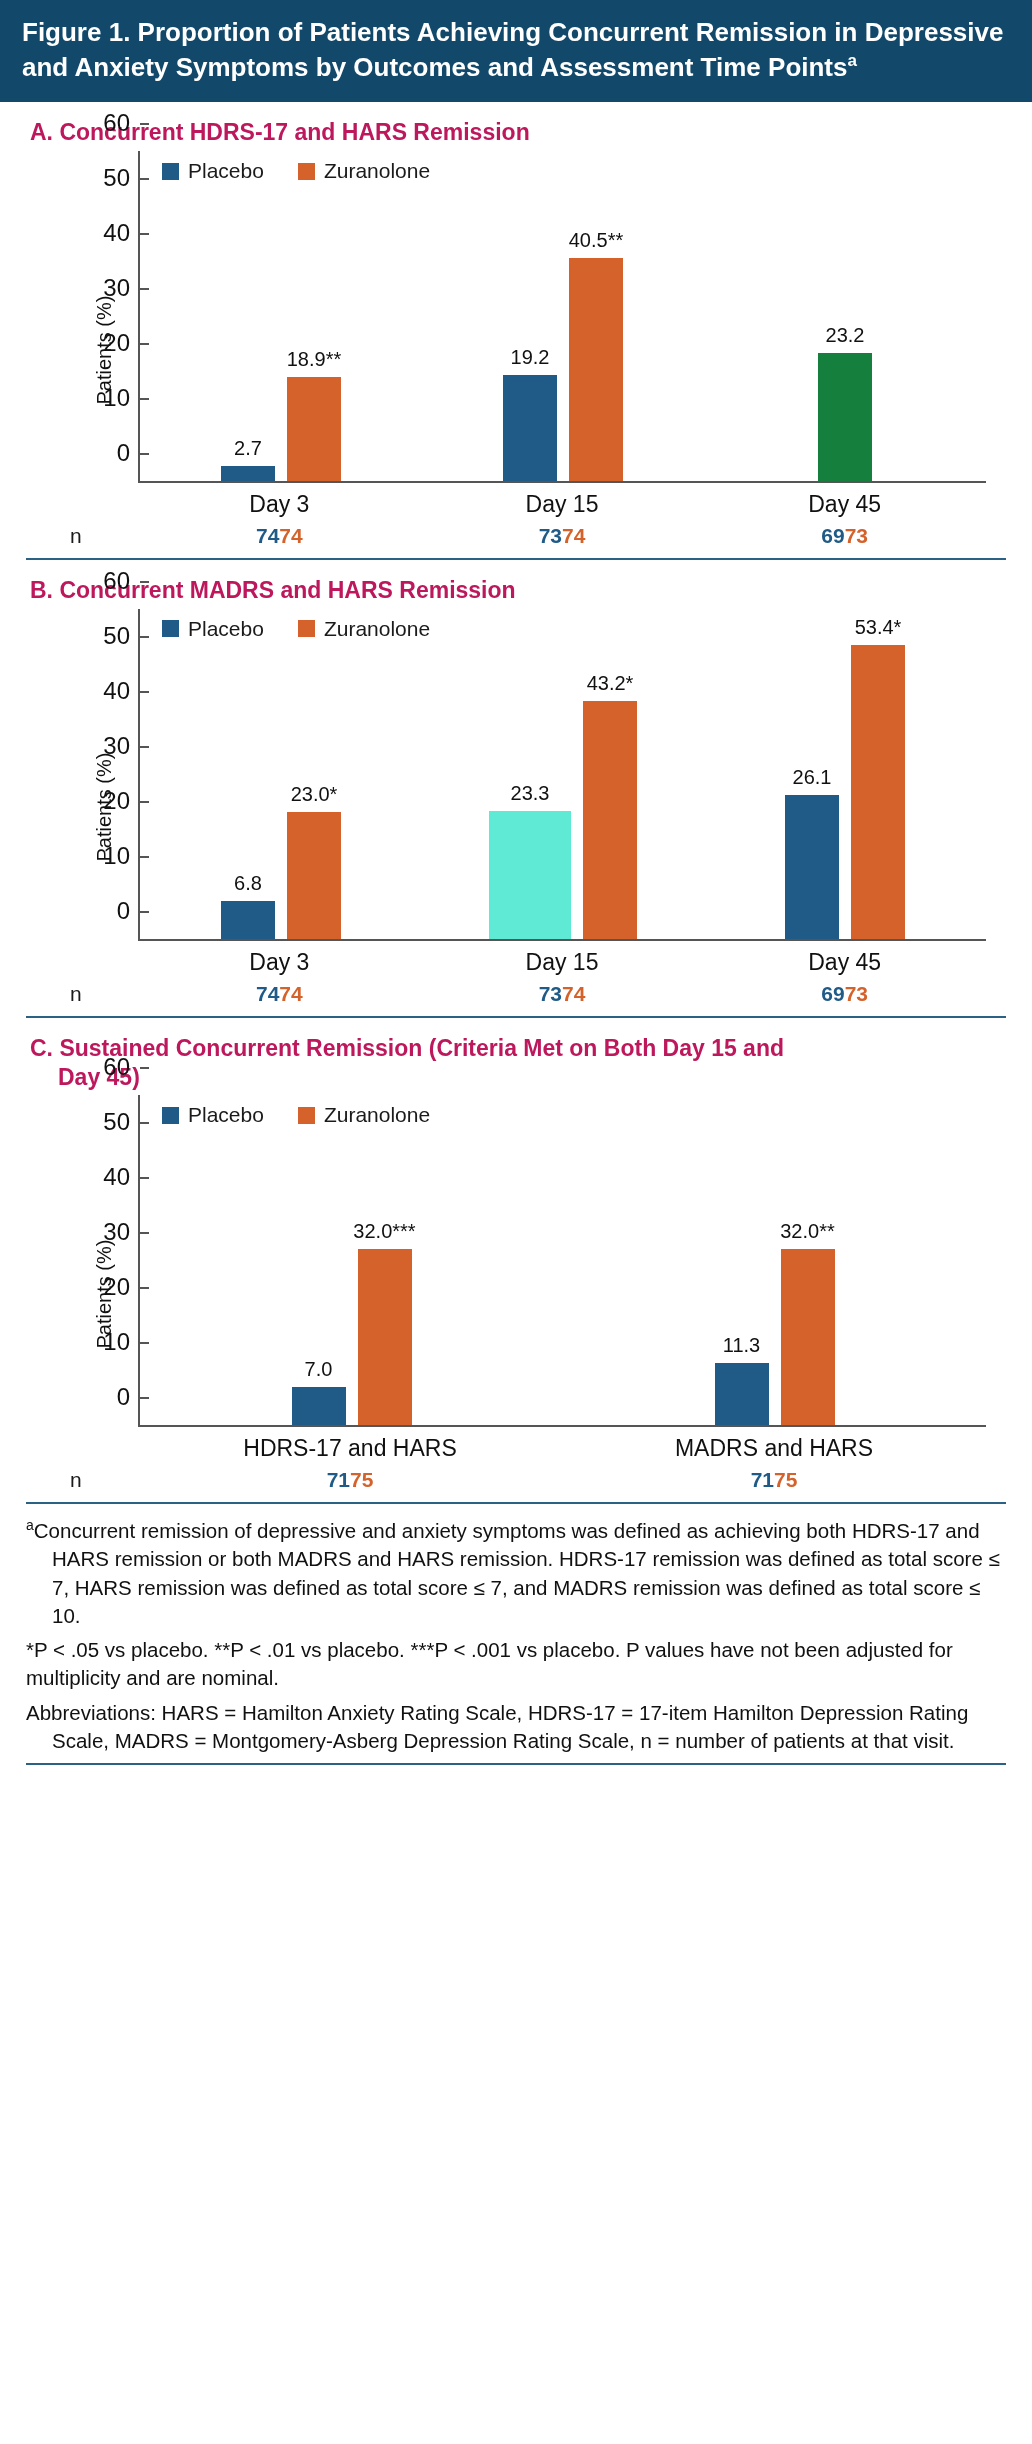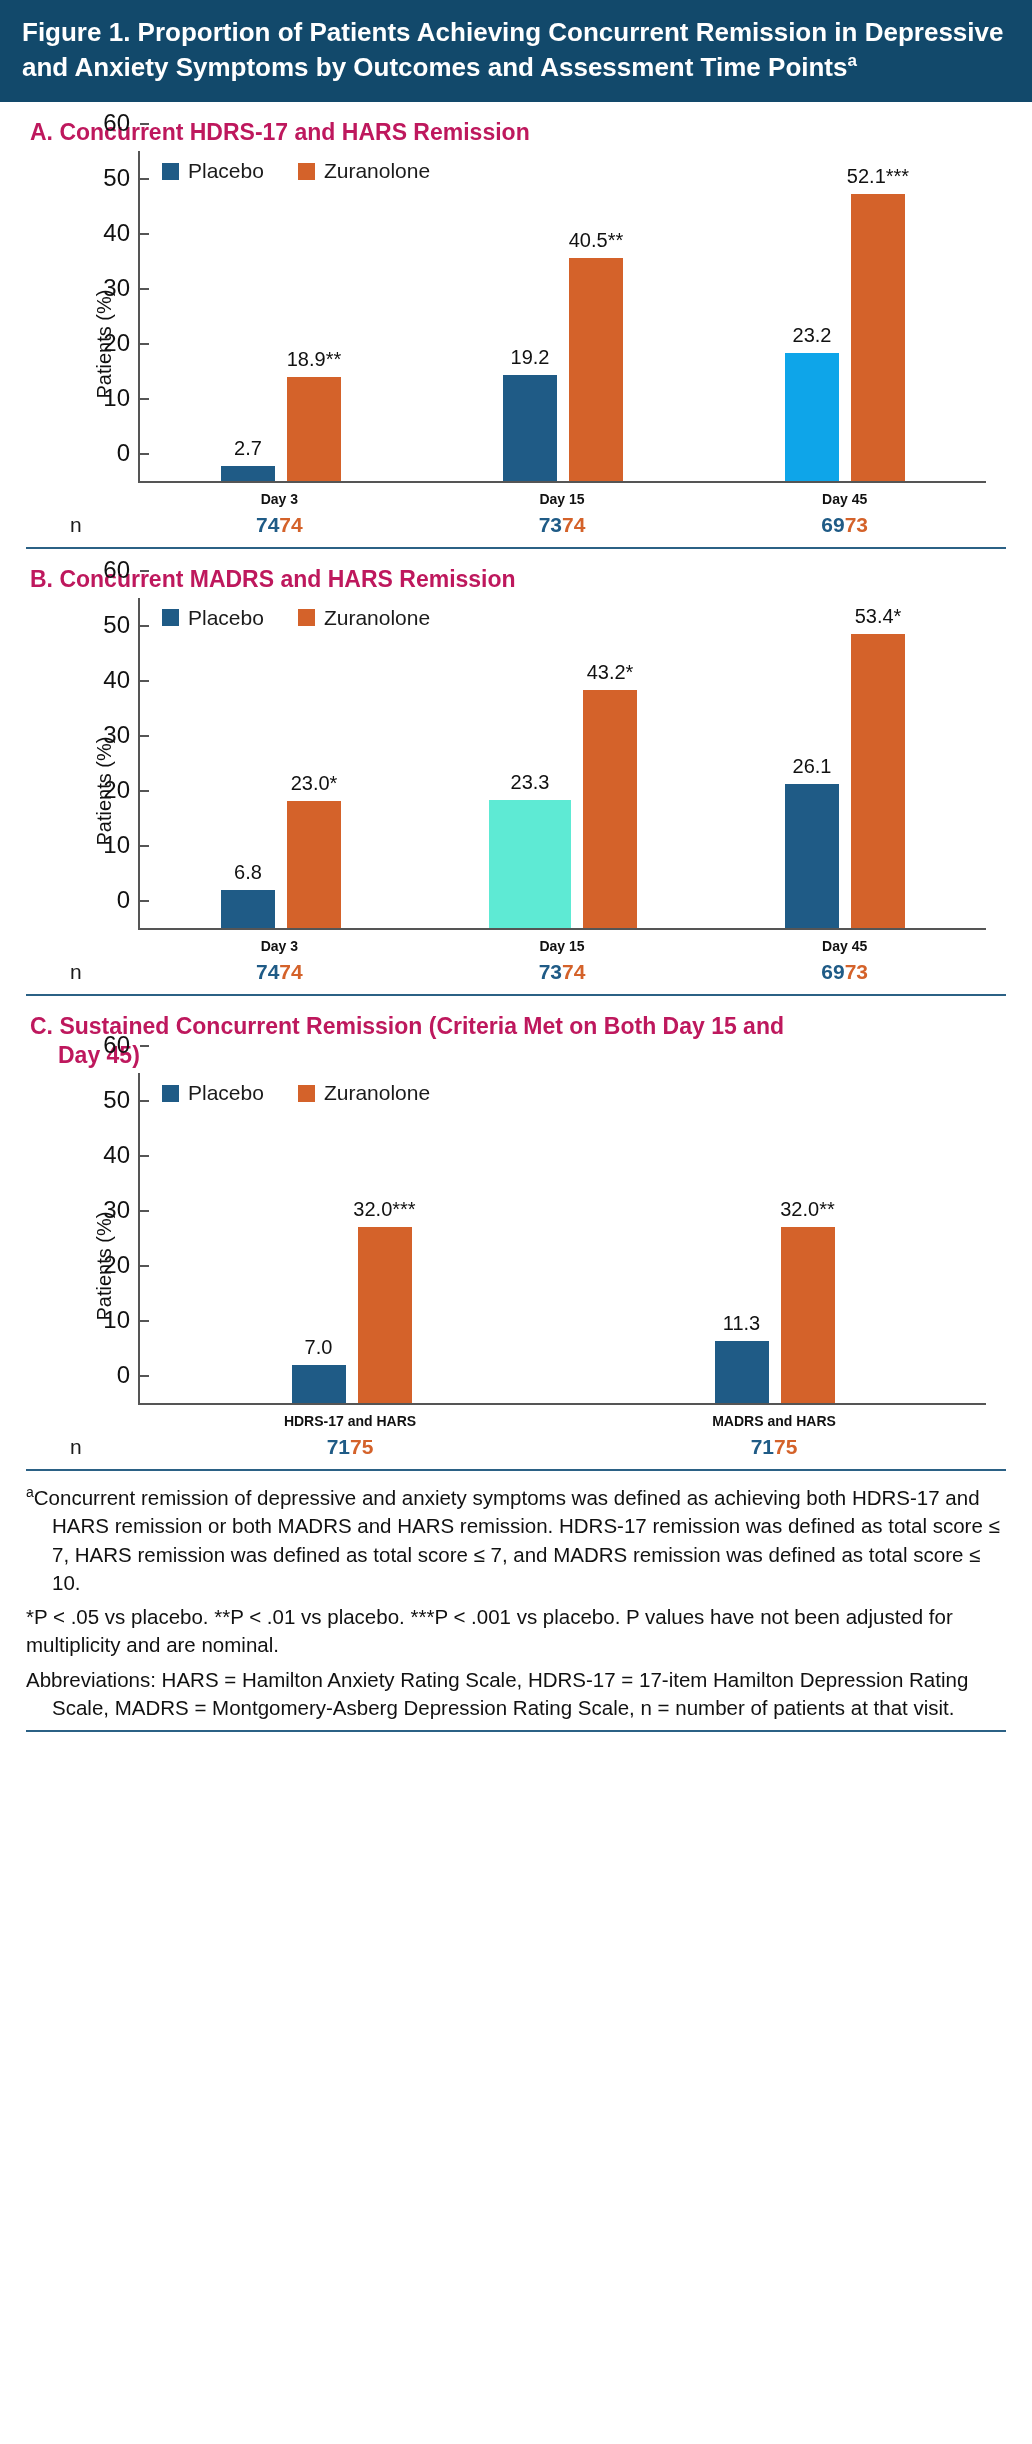--- a/index.html
+++ b/index.html
@@ -122,23 +122,22 @@
   
   .xlabels{
     display:flex;
     margin-left:104px;
     margin-right:20px;
     margin-top:8px;
   }
   .xlabels .cell{
     flex:1;
     text-align:center;
-    font-size:14px;
+    font-size:23px;
     color:#111;
-    font-weight:bold;
   }
   .nrow{
     display:flex;
     margin-left:104px;
     margin-right:20px;
     margin-top:6px;
     position:relative;
   }
   .nrow .nlabel{
     position:absolute;
@@ -220,25 +219,22 @@
           </div>
           <div class="group">
             <div class="bar" style="height: 32%; background: rgb(31, 91, 134);">
               <span class="lbl">19.2</span>
             </div>
             <div class="bar" style="height: 67.5%; background: rgb(212, 98, 42);">
               <span class="lbl">40.5**</span>
             </div>
           </div>
           <div class="group">
-            <div class="bar" style="height: 38.6667%; background: #0ea5e9; text-align: center;">
+            <div class="bar" style="height: 38.6667%; background: #15803d; text-align: center;">
               <span class="lbl">23.2</span>
-            </div>
-            <div class="bar" style="height: 86.8333%; background: rgb(212, 98, 42);">
-              <span class="lbl">52.1***</span>
             </div>
           </div>
         </div>
     </div>
     <div class="xlabels">
         <div class="cell">Day 3</div>
         <div class="cell">Day 15</div>
         <div class="cell">Day 45</div>
       </div>
     <div class="nrow">

